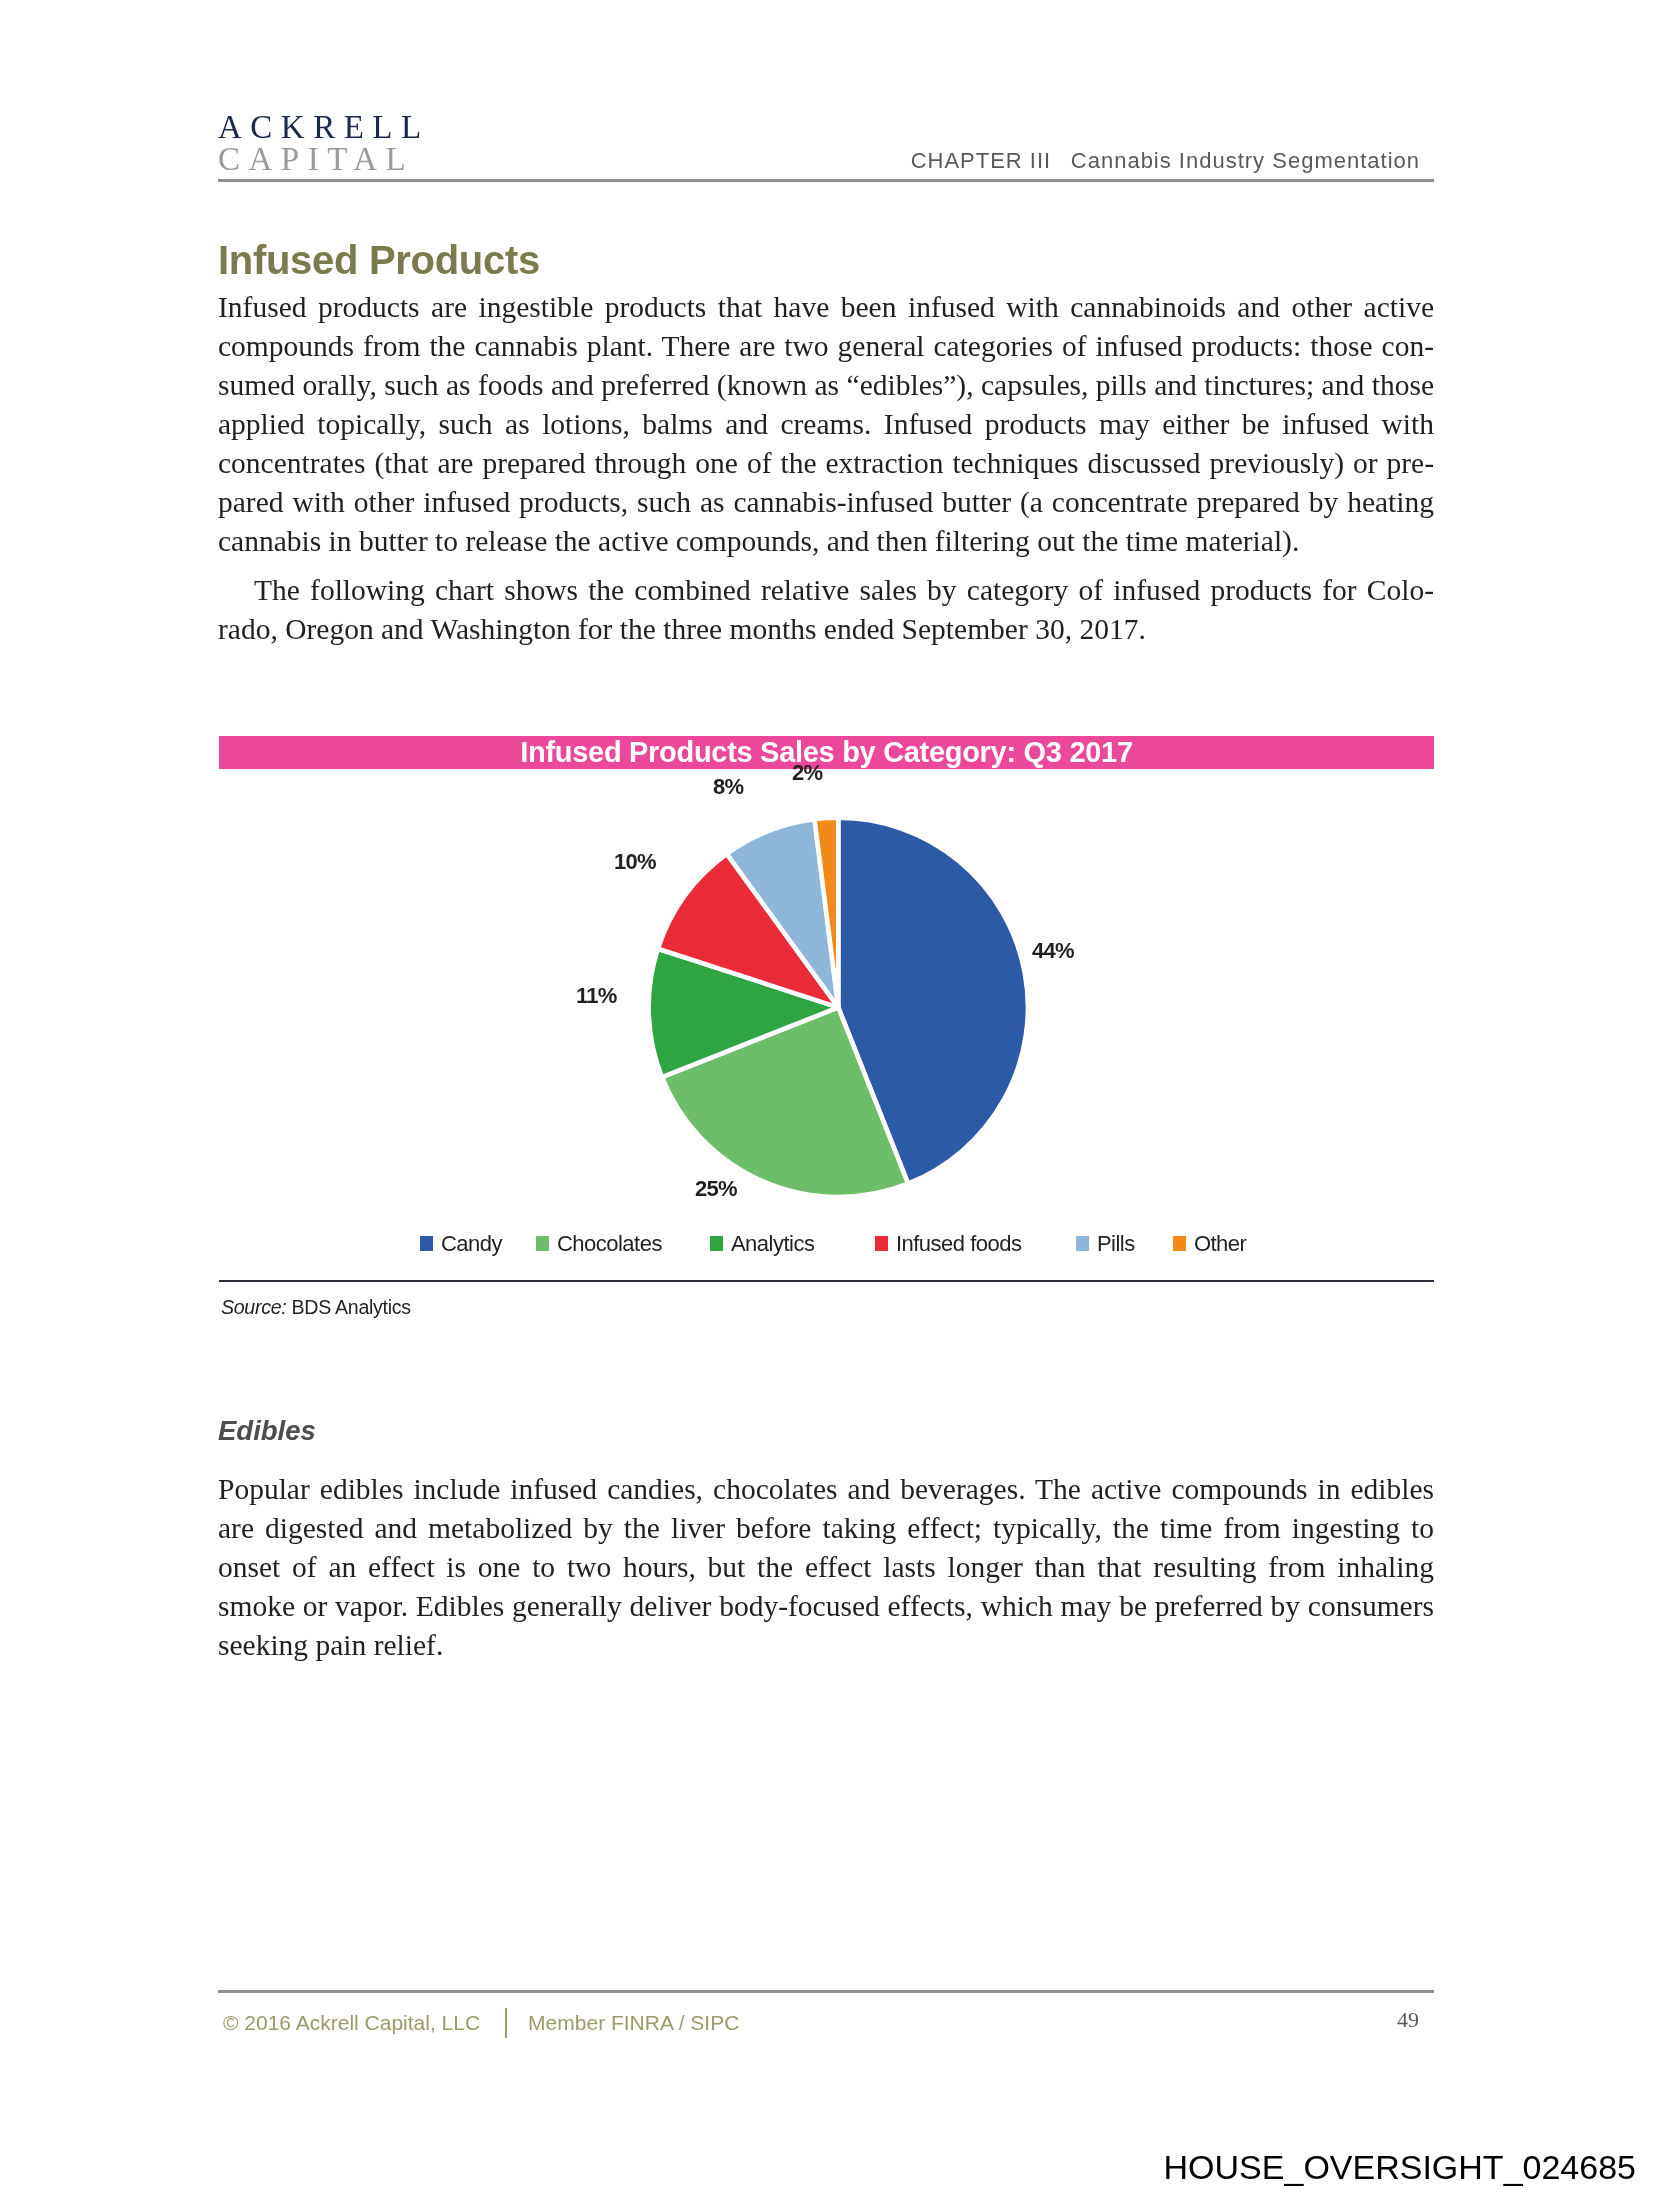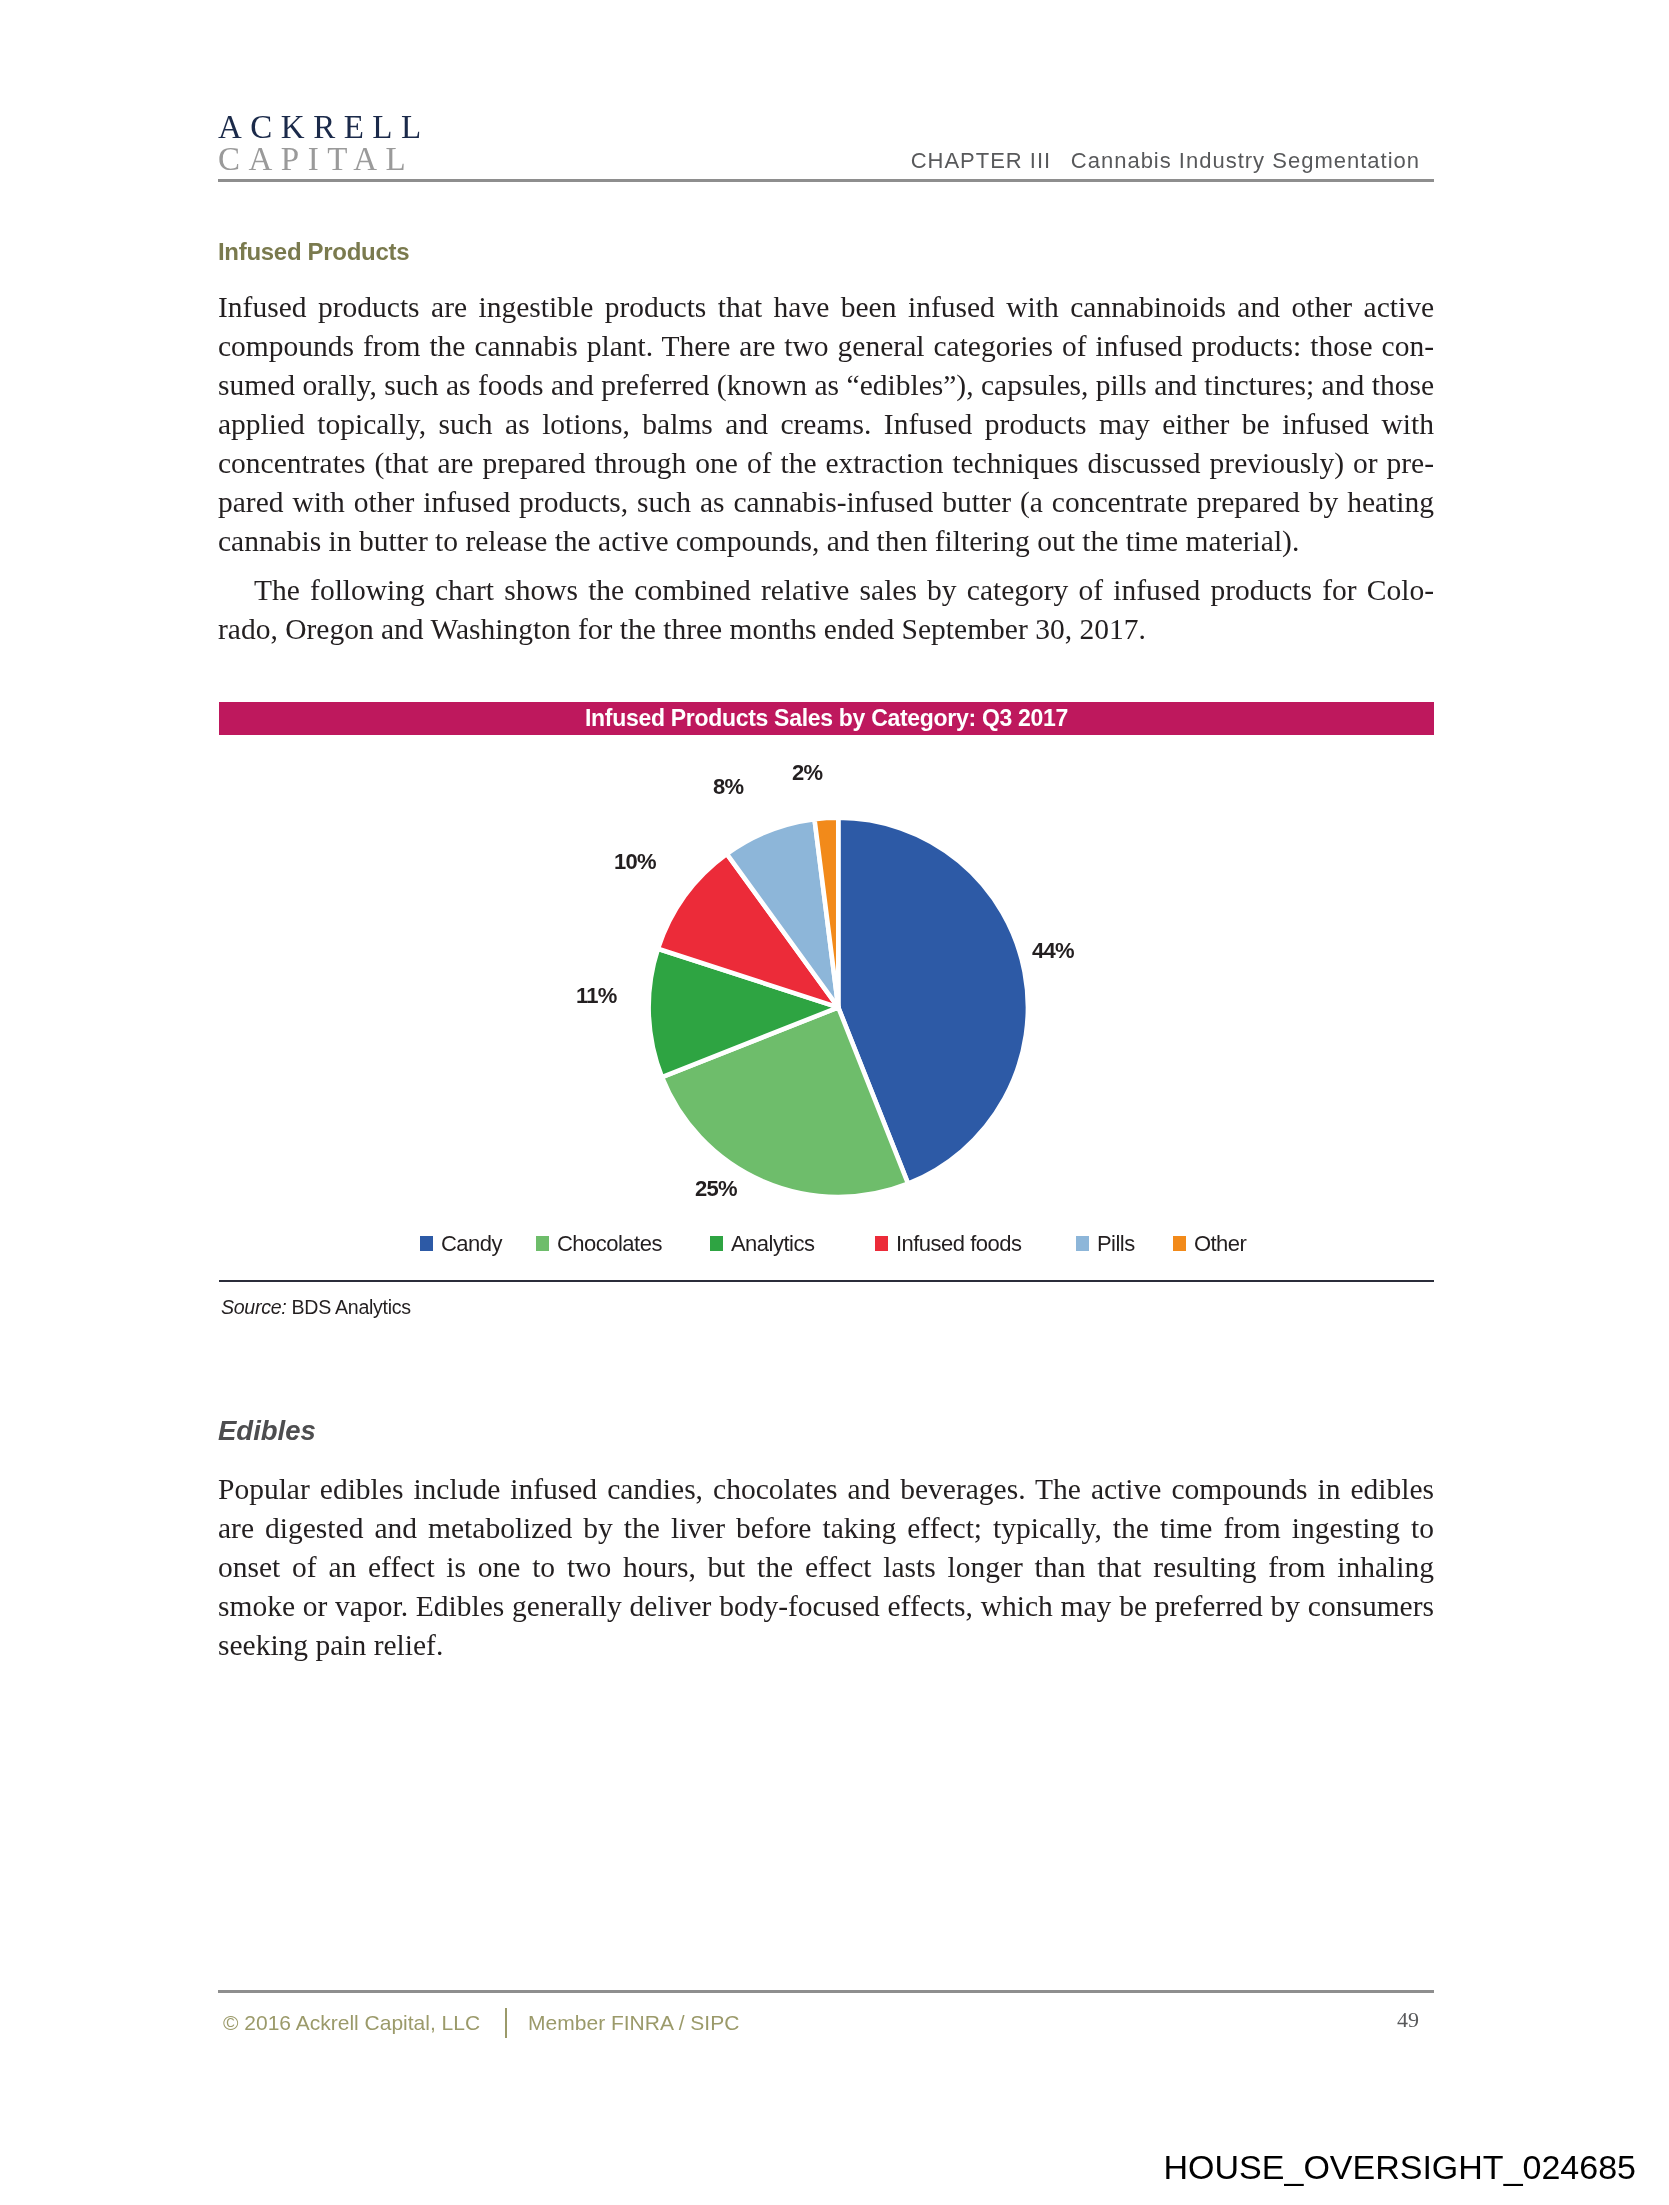--- a/index.html
+++ b/index.html
@@ -7,34 +7,34 @@
   .abs { position: absolute; }
 
   
   .logo-top { left: 218px; top: 110px; font-family: "Liberation Serif", serif; font-size: 33px; letter-spacing: 8.5px; color: #1b2a4a; line-height: 1; transform: scaleY(1.05); }
   .logo-bottom { left: 218px; top: 143px; font-family: "Liberation Serif", serif; font-size: 33px; letter-spacing: 8.5px; color: #9a9a9a; line-height: 1; }
   .header-rule { left: 218px; top: 179px; width: 1216px; height: 2.6px; background: #8e8e8e; }
   .chapter { right: 249px; top: 148px; font-family: "Liberation Sans", sans-serif; font-size: 22px; color: #58595b; letter-spacing: 1px; white-space: nowrap; }
   .chapter .sep { display: inline-block; width: 19.6px; }
 
   
-  .h-infused { left: 218px; top: 238px; font-family: "Liberation Sans", sans-serif; font-weight: bold; font-size: 24px; color: #7a7a4e; letter-spacing: -0.3px; }
+  .h-infused { left: 218px; top: 238px; font-family: "Liberation Sans", sans-serif; font-weight: bold; font-size: 40px; color: #7a7a4e; letter-spacing: -0.3px; }
   .h-edibles { left: 218px; top: 1415px; font-family: "Liberation Sans", sans-serif; font-weight: bold; font-style: italic; font-size: 27.5px; color: #4d4d4f; }
 
   
   .para { left: 218px; width: 1216px; font-size: 29.5px; line-height: 39px; text-align: justify; color: #231f20; }
   .para .line { display: block; text-align: justify; text-align-last: justify; height: 39px; white-space: nowrap; overflow: visible; }
   .para .line.last { text-align-last: left; }
   .p1 { top: 288px; }
   .p2 { top: 571px; }
   .p3 { top: 1470px; }
   .indent { padding-left: 36px; }
 
   
-  .chart-title-bar { left: 219px; top: 702px; width: 1215px; height: 33px; background: #be185d; color: #ffffff; font-family: "Liberation Sans", sans-serif; font-weight: bold; font-size: 23px; text-align: center; line-height: 33px; letter-spacing: -0.3px; }
+  .chart-title-bar { left: 219px; top: 736px; width: 1215px; height: 33px; background: #ec4899; color: #ffffff; font-family: "Liberation Sans", sans-serif; font-weight: bold; font-size: 29px; text-align: center; line-height: 33px; letter-spacing: -0.3px; }
   .pie-svg { left: 219px; top: 734px; width: 1215px; height: 497px; }
   .pie-label { position: absolute; font-family: "Liberation Sans", sans-serif; font-weight: bold; font-size: 22px; color: #231f20; letter-spacing: -0.7px; }
   .legend { left: 219px; top: 1227px; width: 1215px; height: 33px; }
   .legend-item { position: absolute; top: 0; display: flex; align-items: center; height: 33px; font-family: "Liberation Sans", sans-serif; font-size: 22px; color: #231f20; letter-spacing: -0.5px; }
   .legend-swatch { width: 13px; height: 14.4px; margin-right: 7.9px; }
   .chart-rule { left: 219px; top: 1280px; width: 1215px; height: 2px; background: #2b2d3a; }
   .source { left: 221px; top: 1296px; font-family: "Liberation Sans", sans-serif; font-size: 19.6px; color: #231f20; letter-spacing: -0.3px; }
   .source em { font-style: italic; }
 
   

